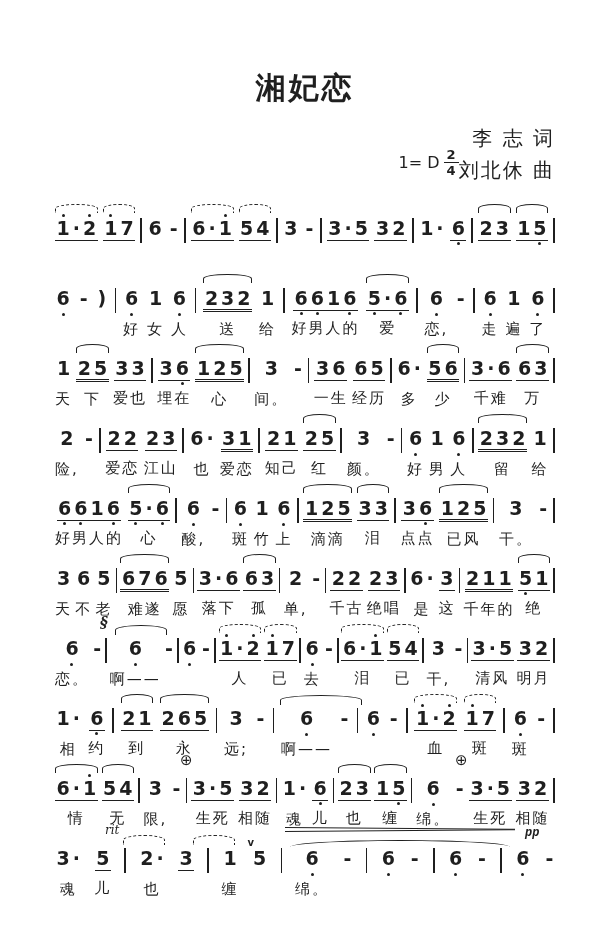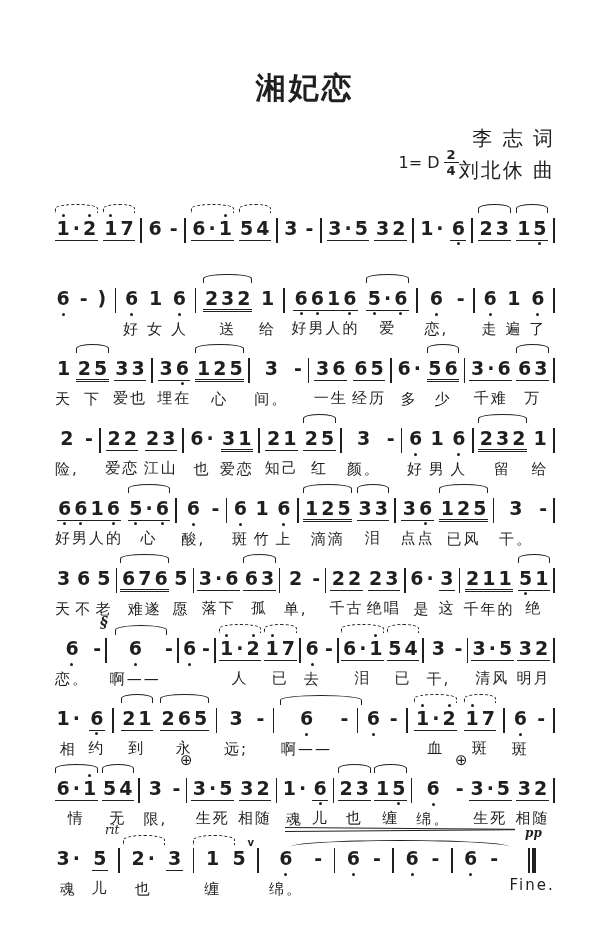--- a/index.html
+++ b/index.html
@@ -2467,21 +2467,21 @@
       </div>
       <div class="sys">
         <div class="mark mark-rit" style="left: 10%;">rit</div>
         <div class="mark mark-tie-d" style="left: 13.5%; width: 8%;"></div>
         <div class="mark mark-tie-d" style="left: 27.5%; width: 8%;"></div>
         <div class="mark mark-breath" style="left: 38.5%;">v</div>
         <div class="mark mark-hairpin" style="left: 46%; width: 46%;">
           <div class="hp a"></div>
           <div class="hp b"></div>
         </div>
-        <div class="mark mark-pp" style="left: 94%;">pp</div>
+        <div class="mark mark-pp" style="left: 94%; font-family: Liberation Mono, monospace;">pp</div>
         <div class="mark mark-slur" style="left: 47%; width: 44%;"></div>
         <div class="tok">
           <div class="arcbox"></div>
           <div class="chrow">
             <span class="ch">
               <i class="dt"></i>
               <b class="tx">3</b>
               <i class="dt"></i>
             </span>
             <span class="ch">
@@ -2674,24 +2674,16 @@
         <div class="tok">
           <div class="arcbox"></div>
           <div class="chrow">
             <span class="ch">
               <i class="dt"></i>
               <b class="tx">-</b>
               <i class="dt"></i>
             </span>
           </div>
           <div class="lyr"></div>
-        </div>
-        <div class="tok">
-          <div class="arcbox"></div>
-          <div class="fbwrap">
-            <div class="thin"></div>
-            <div class="thick"></div>
-          </div>
-          <div class="lyr">Fine.</div>
         </div>
       </div>
     </div>
 </div>
 
 </body></html>

